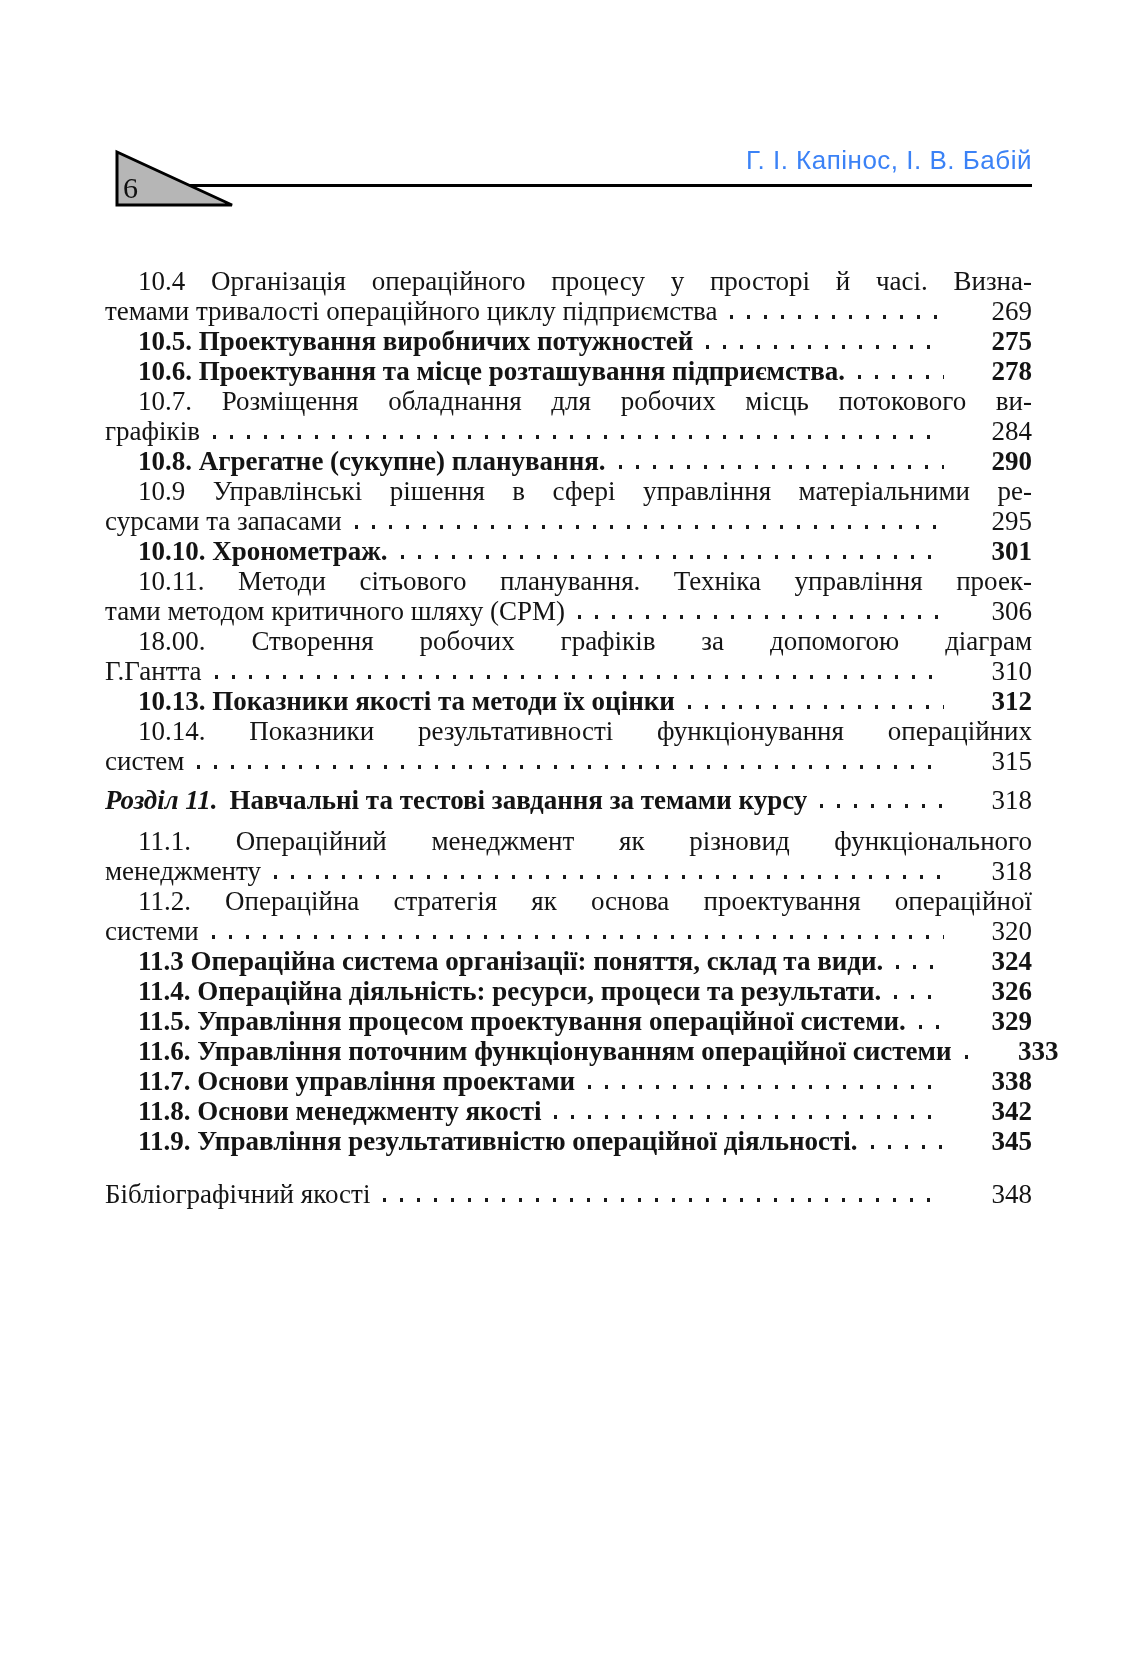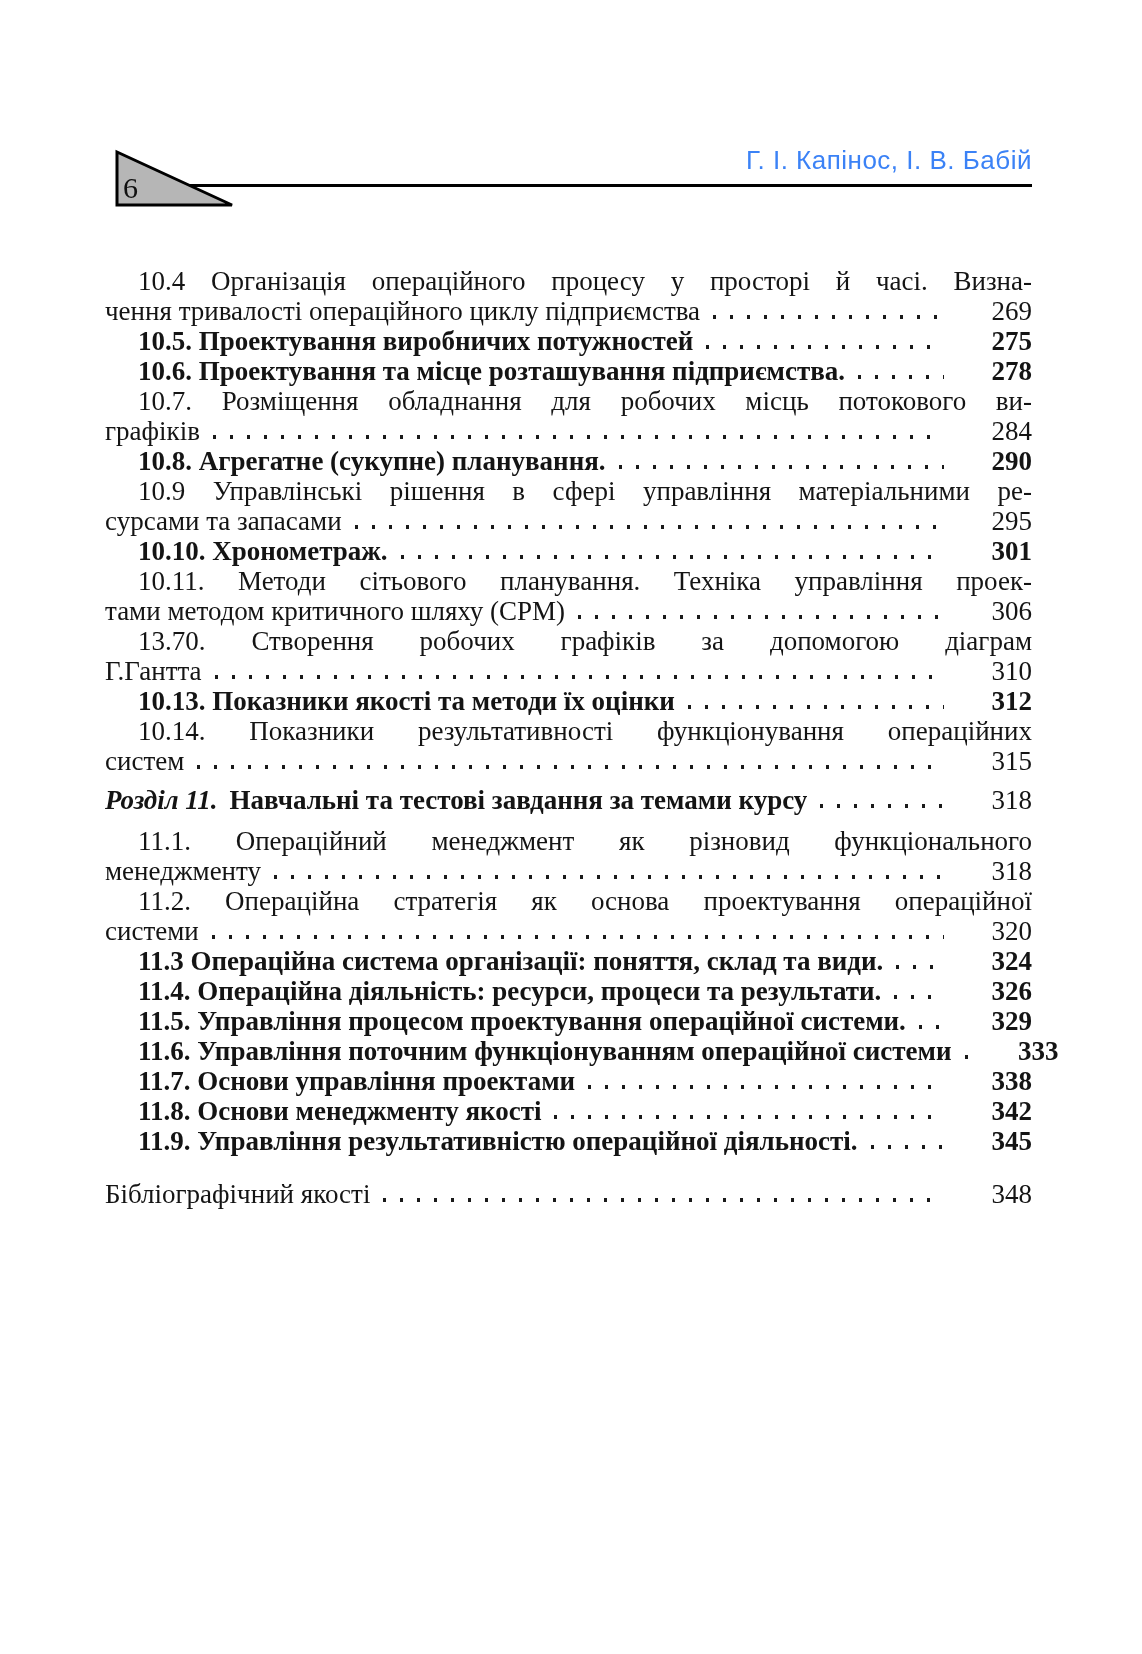--- a/index.html
+++ b/index.html
@@ -74,21 +74,21 @@
     </svg>
     <span class="pgnum">6</span>
   </div>
 
   <div class="authors">Г. І. Капінос, І. В. Бабій</div>
 
   <main class="toc" id="toc">
       <div class="entry section">
         <div class="jline first">10.4 Організація операційного процесу у просторі й часі. Визна-</div>
         <div class="lastline">
-          <span class="txt">чення тривалості операційного циклу підприємства</span>
+          <span class="txt">темами тривалості операційного циклу підприємства</span>
           <span class="leader"></span>
           <span class="pg">269</span>
         </div>
       </div>
       <div class="entry section">
         <div class="lastline first">
           <span class="txt">10.5. Проектування виробничих потужностей</span>
           <span class="leader"></span>
           <span class="pg">275</span>
         </div>
@@ -132,21 +132,21 @@
       </div>
       <div class="entry section">
         <div class="jline first">10.11. Методи сітьового планування.  Техніка управління проек-</div>
         <div class="lastline">
           <span class="txt">тами методом  критичного шляху (СРМ)</span>
           <span class="leader"></span>
           <span class="pg">306</span>
         </div>
       </div>
       <div class="entry section">
-        <div class="jline first">13.70. Створення робочих графіків  за допомогою діаграм</div>
+        <div class="jline first">18.00. Створення робочих графіків  за допомогою діаграм</div>
         <div class="lastline">
           <span class="txt">Г.Гантта</span>
           <span class="leader"></span>
           <span class="pg">310</span>
         </div>
       </div>
       <div class="entry section">
         <div class="lastline first">
           <span class="txt">10.13. Показники якості та методи їх оцінки</span>
           <span class="leader"></span>

